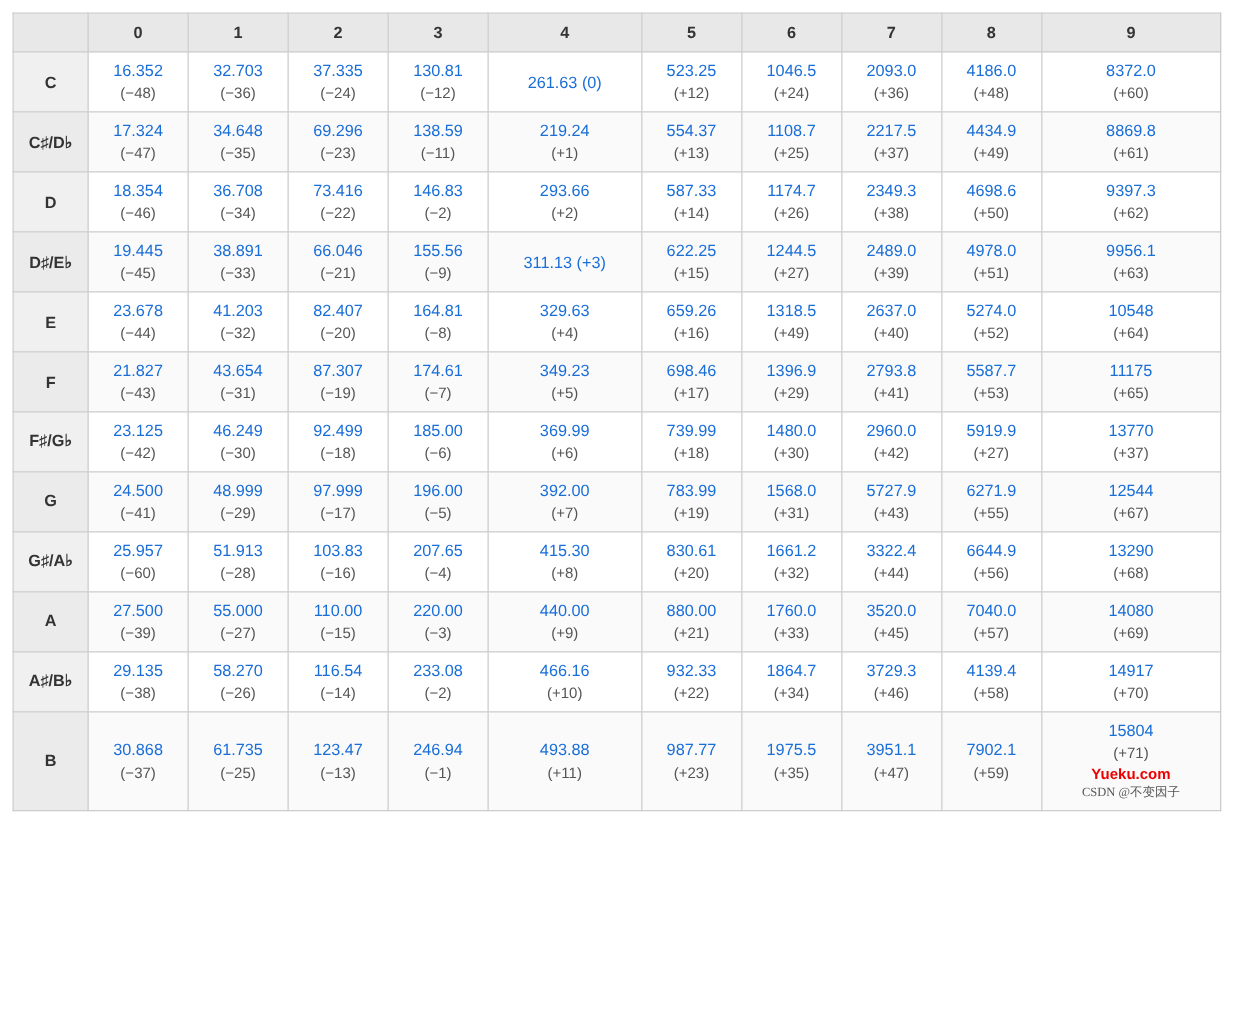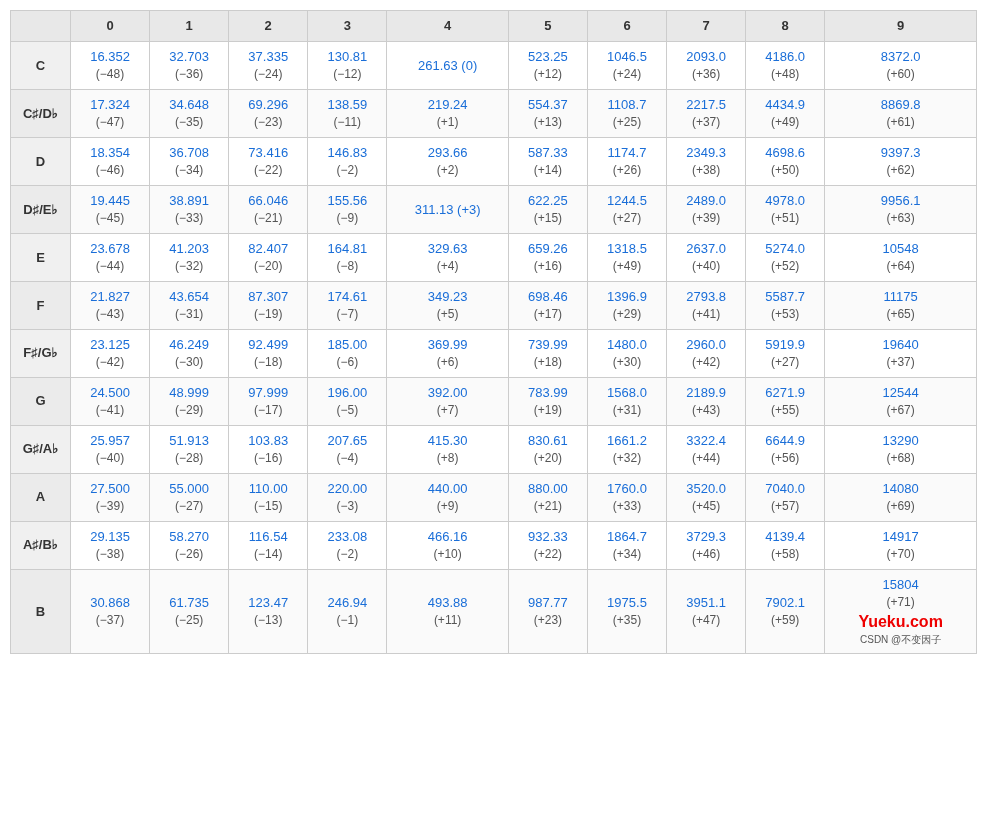--- a/index.html
+++ b/index.html
@@ -384,21 +384,21 @@
         </td>
         <td class="freq-cell">
           <span class="freq-value">2960.0</span>
           <span class="semitone-value">(+42)</span>
         </td>
         <td class="freq-cell">
           <span class="freq-value">5919.9</span>
           <span class="semitone-value">(+27)</span>
         </td>
         <td class="freq-cell">
-          <span class="freq-value">19640</span>
+          <span class="freq-value">13770</span>
           <span class="semitone-value">(+37)</span>
         </td>
       </tr>
       <tr>
         <td class="note-cell">G</td>
         <td class="freq-cell">
           <span class="freq-value">24.500</span>
           <span class="semitone-value">(−41)</span>
         </td>
         <td class="freq-cell">
@@ -419,37 +419,37 @@
         </td>
         <td class="freq-cell">
           <span class="freq-value">783.99</span>
           <span class="semitone-value">(+19)</span>
         </td>
         <td class="freq-cell">
           <span class="freq-value">1568.0</span>
           <span class="semitone-value">(+31)</span>
         </td>
         <td class="freq-cell">
-          <span class="freq-value">2189.9</span>
+          <span class="freq-value">5727.9</span>
           <span class="semitone-value">(+43)</span>
         </td>
         <td class="freq-cell">
           <span class="freq-value">6271.9</span>
           <span class="semitone-value">(+55)</span>
         </td>
         <td class="freq-cell">
           <span class="freq-value">12544</span>
           <span class="semitone-value">(+67)</span>
         </td>
       </tr>
       <tr>
         <td class="note-cell">G♯/A♭</td>
         <td class="freq-cell">
           <span class="freq-value">25.957</span>
-          <span class="semitone-value">(−40)</span>
+          <span class="semitone-value">(−60)</span>
         </td>
         <td class="freq-cell">
           <span class="freq-value">51.913</span>
           <span class="semitone-value">(−28)</span>
         </td>
         <td class="freq-cell">
           <span class="freq-value">103.83</span>
           <span class="semitone-value">(−16)</span>
         </td>
         <td class="freq-cell">
@@ -601,18 +601,18 @@
           <span class="freq-value">3951.1</span>
           <span class="semitone-value">(+47)</span>
         </td>
         <td class="freq-cell">
           <span class="freq-value">7902.1</span>
           <span class="semitone-value">(+59)</span>
         </td>
         <td class="freq-cell">
           <span class="freq-value">15804</span>
           <span class="semitone-value">(+71)</span>
-          <span class="watermark" style="display: block; font-size: 16px;">Yueku.com</span>
-          <span style="display: block; font-size: 10px; color: rgb(85, 85, 85);">CSDN @不变因子</span>
+          <span class="watermark" style="display: block; font-size: 12px;">Yueku.com</span>
+          <span style="display: block; font-size: 10px; color: rgb(85, 85, 85); font-family: Liberation Serif, serif;">CSDN @不变因子</span>
         </td>
       </tr>
     </tbody>
 </table>
 
 </body></html>

